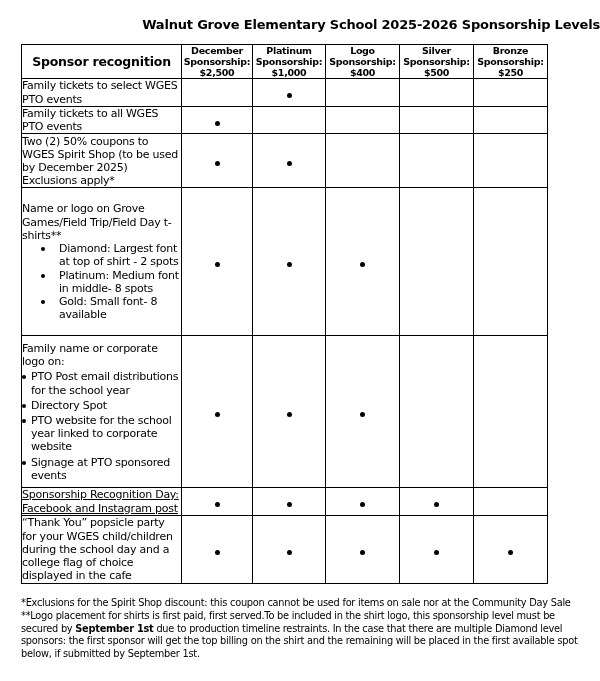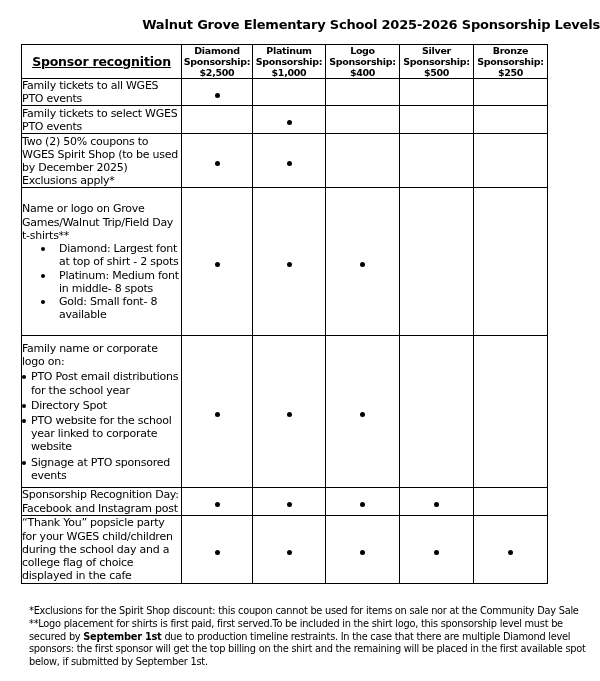--- a/index.html
+++ b/index.html
@@ -5,93 +5,93 @@
   html, body { margin:0; padding:0; background:#ffffff; }
   body { width:600px; height:681px; position:relative; overflow:hidden;
          font-family:"DejaVu Sans", sans-serif; color:#000; }
   .title { position:absolute; left:0; width:600px; top:17px; text-align:right;
            font-size:13px; font-weight:bold; letter-spacing:-0.2px; }
   table.levels { position:absolute; left:21px; top:44px; border-collapse:collapse;
                  table-layout:fixed; width:526px; }
   table.levels td, table.levels th { border:1px solid #000; padding:0; vertical-align:middle; }
   col.c0 { width:160px; } col.c1 { width:71px; } col.c2 { width:73px; }
   col.c3 { width:74px; } col.c4 { width:74px; } col.c5 { width:74px; }
-  th.rec { font-size:12.5px; font-weight:bold; text-align:center; height:33px; letter-spacing:-0.2px;text-decoration:underline; }
+  th.rec { font-size:12.5px; font-weight:bold; text-align:center; height:33px; letter-spacing:-0.2px; }
   th.lvl { font-size:9.5px; font-weight:bold; text-align:center; line-height:11px; letter-spacing:-0.3px; }
   td.lab { font-size:11px; line-height:13.2px; padding:1px 4px 0 5px; vertical-align:top; letter-spacing:-0.25px; }
   td.dot { text-align:center; }
   .bullet { display:inline-block; width:5px; height:5px; border-radius:50%; background:#000; }
   ul.in { margin:0; padding:0; list-style:none; }
   ul.in li { position:relative; }
   ul.indent li { padding-left:37px; }
   ul.indent li::before { content:""; position:absolute; left:19px; top:5px; width:4px; height:4px; border-radius:50%; background:#000; }
   ul.tight li { padding-left:9px; margin-top:2px; }
   ul.tight li::before { content:""; position:absolute; left:0; top:5px; width:4px; height:4px; border-radius:50%; background:#000; }
-  .notes { position:absolute; left:29px; top:597px; width:570px; font-size:9.8px; line-height:12.8px; letter-spacing:-0.25px;margin-top:8px; }
+  .notes { position:absolute; left:21px; top:597px; width:570px; font-size:9.8px; line-height:12.8px; letter-spacing:-0.25px; }
   .notes p { margin:0; }
   .notes b { font-weight:bold; }
 </style>
 </head>
 <body>
 
 <div class="title">Walnut Grove Elementary School 2025-2026 Sponsorship Levels</div>
 
 <table class="levels">
   <colgroup>
       <col class="c0">
       <col class="c1">
       <col class="c2">
       <col class="c3">
       <col class="c4">
       <col class="c5">
     </colgroup>
   <thead>
     <tr style="height:34px;">
       <th class="rec">Sponsor recognition</th>
-      <th class="lvl"><span>Diamond</span><br><span>Sponsorship:</span><br><span>$2,500</span></th>
+      <th class="lvl"><span>December</span><br><span>Sponsorship:</span><br><span>$2,500</span></th>
       <th class="lvl"><span>Platinum</span><br><span>Sponsorship:</span><br><span>$1,000</span></th>
       <th class="lvl"><span>Logo</span><br><span>Sponsorship:</span><br><span>$400</span></th>
       <th class="lvl"><span>Silver</span><br><span>Sponsorship:</span><br><span>$500</span></th>
       <th class="lvl"><span>Bronze</span><br><span>Sponsorship:</span><br><span>$250</span></th>
     </tr>
   </thead>
   <tbody id="rows">
+      <tr style="height: 28px;">
+        <td class="lab">
+          <div>Family tickets to select WGES PTO events</div>
+        </td>
+        <td class="dot"></td>
+        <td class="dot"><span class="bullet"></span></td>
+        <td class="dot"></td>
+        <td class="dot"></td>
+        <td class="dot"></td>
+      </tr>
       <tr style="height: 27px;">
         <td class="lab">
           <div>Family tickets to all WGES PTO events</div>
         </td>
         <td class="dot"><span class="bullet"></span></td>
         <td class="dot"></td>
-        <td class="dot"></td>
-        <td class="dot"></td>
-        <td class="dot"></td>
-      </tr>
-      <tr style="height: 28px;">
-        <td class="lab">
-          <div>Family tickets to select WGES PTO events</div>
-        </td>
-        <td class="dot"></td>
-        <td class="dot"><span class="bullet"></span></td>
         <td class="dot"></td>
         <td class="dot"></td>
         <td class="dot"></td>
       </tr>
       <tr style="height: 54px; margin-left: 24px;">
         <td class="lab">
           <div>Two (2) 50% coupons to WGES Spirit Shop (to be used by December 2025) Exclusions apply*</div>
         </td>
         <td class="dot"><span class="bullet"></span></td>
         <td class="dot"><span class="bullet"></span></td>
         <td class="dot"></td>
         <td class="dot"></td>
         <td class="dot"></td>
       </tr>
       <tr style="height: 148px;">
         <td class="lab">
-          <div>Name or logo on Grove Games/Walnut Trip/Field Day t-shirts**</div>
+          <div>Name or logo on Grove Games/Field Trip/Field Day t-shirts**</div>
           <ul class="in indent">
             <li>Diamond: Largest font at top of shirt - 2 spots</li>
             <li>Platinum: Medium font in middle- 8 spots</li>
             <li>Gold: Small font- 8 available</li>
           </ul>
         </td>
         <td class="dot"><span class="bullet"></span></td>
         <td class="dot"><span class="bullet"></span></td>
         <td class="dot"><span class="bullet"></span></td>
         <td class="dot"></td>
@@ -106,21 +106,21 @@
             <li>PTO website for the school year linked to corporate website</li>
             <li>Signage at PTO sponsored events</li>
           </ul>
         </td>
         <td class="dot"><span class="bullet"></span></td>
         <td class="dot"><span class="bullet"></span></td>
         <td class="dot"><span class="bullet"></span></td>
         <td class="dot"></td>
         <td class="dot"></td>
       </tr>
-      <tr style="height: 27px;">
+      <tr style="height: 27px; text-decoration: underline;">
         <td class="lab">
           <div>Sponsorship Recognition Day: Facebook and Instagram post</div>
         </td>
         <td class="dot"><span class="bullet"></span></td>
         <td class="dot"><span class="bullet"></span></td>
         <td class="dot"><span class="bullet"></span></td>
         <td class="dot"><span class="bullet"></span></td>
         <td class="dot"></td>
       </tr>
       <tr style="height: 68px;">

